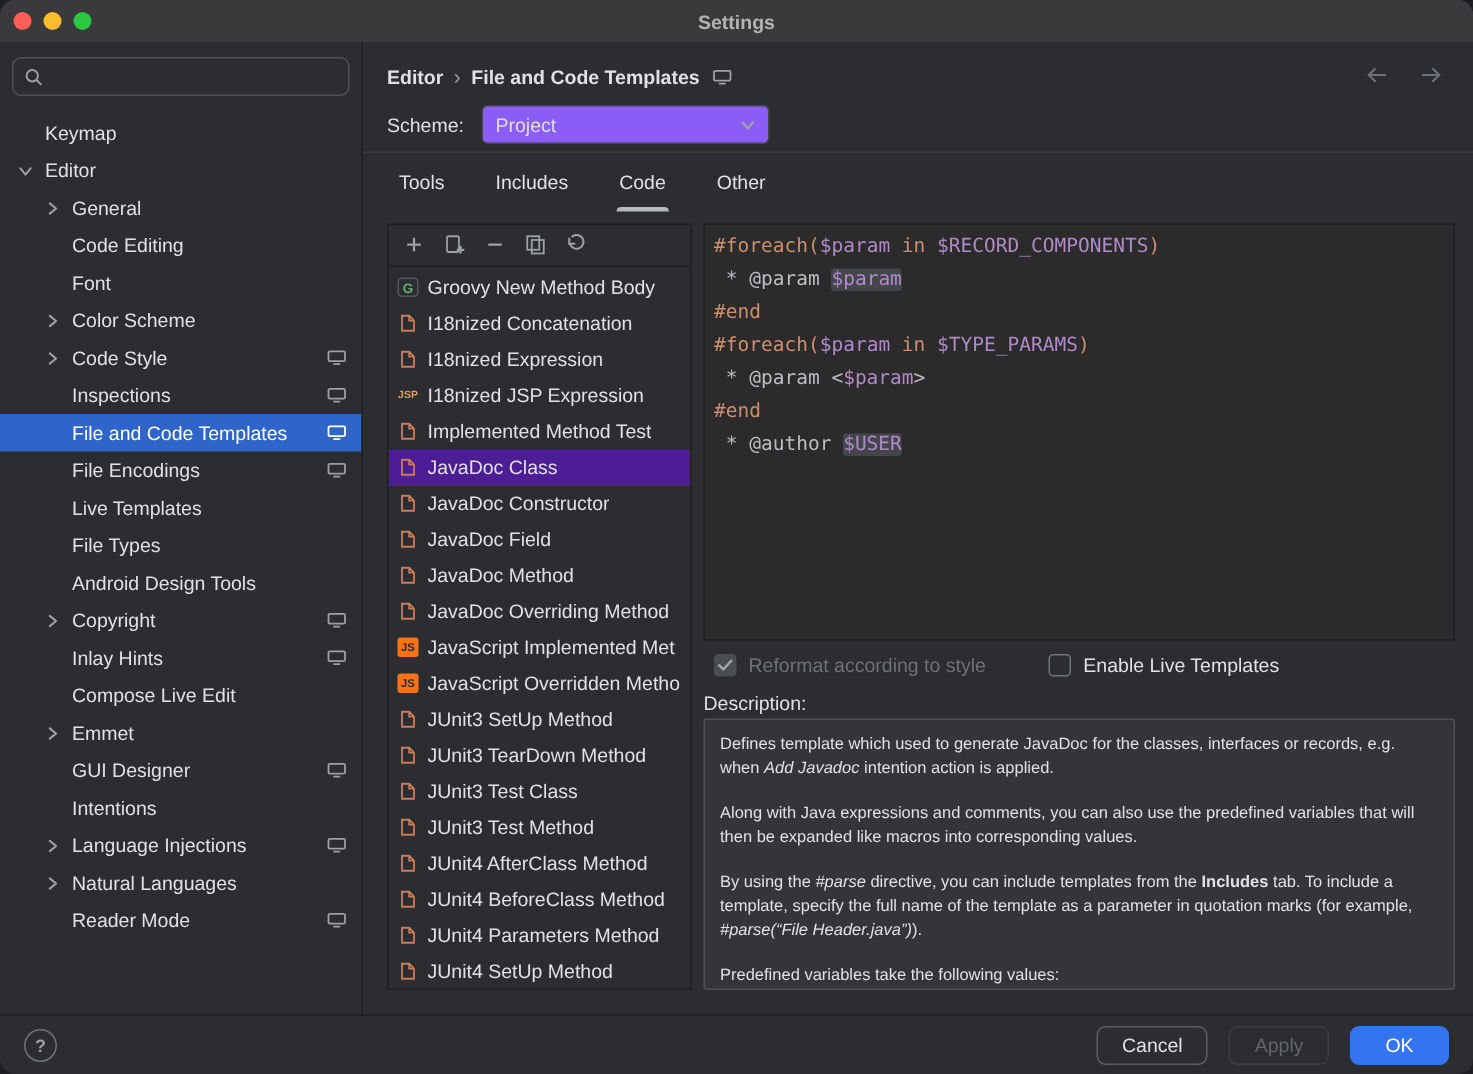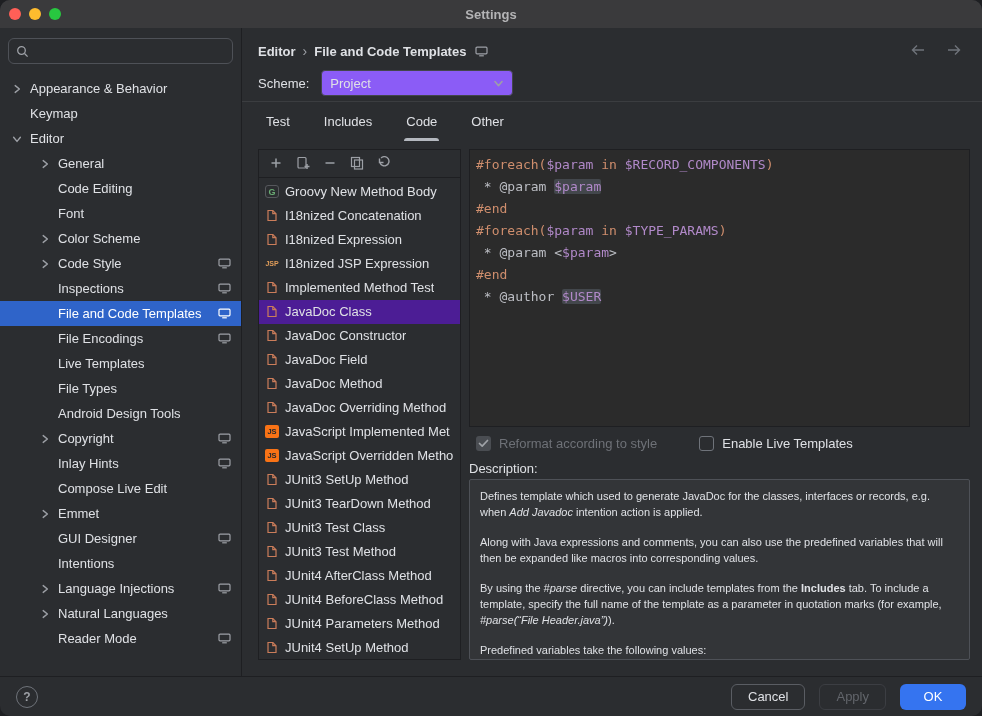--- a/index.html
+++ b/index.html
@@ -17,21 +17,21 @@
   
   .app-body { flex:1 1 auto; display:flex; min-height:0; }
   .footer { flex:0 0 40px; border-top:1px solid #1e1f22; display:flex; align-items:center; padding:0 16px; gap:14px; }
 
   
   .sidebar { flex:0 0 242px; border-right:1px solid #1e1f22; display:flex; flex-direction:column; overflow:hidden; }
   .search-box { margin:10px 8px 12px; height:26px; border:1px solid #4e5157; border-radius:6px; display:flex; align-items:center; gap:5px; padding:0 7px; }
   .search-box input { flex:1; background:transparent; border:none; outline:none; color:#dfe1e5; font:inherit; min-width:0; }
   .tree { flex:1; overflow:hidden; }
   .tree-row { height:25px; display:flex; align-items:center; padding-right:10px; }
-  .tree-row.l0 { padding-left:12px; } .tree-row.l1 { padding-left:40px; }
+  .tree-row.l0 { padding-left:12px; } .tree-row.l1 { padding-left:30px; }
   .tree-row .chev { width:18px; flex:0 0 18px; display:flex; align-items:center; justify-content:flex-start; color:#9da0a6; }
   .tree-row .lbl { flex:1; white-space:nowrap; overflow:hidden; }
   .tree-row .badge { margin-left:auto; color:#9da0a6; display:flex; align-items:center; }
   .tree-row.selected { background:#2f64c9; color:#ffffff; }
   .tree-row.selected .badge, .tree-row.selected .chev { color:#ffffff; }
 
   
   .content { flex:1; display:flex; flex-direction:column; min-width:0; padding:0 12px 0 16px; }
   .crumb-row { margin-top:10px; height:28px; display:flex; align-items:center; gap:7px; }
   .crumb { font-weight:bold; }
@@ -115,28 +115,20 @@
       <div class="search-box">
         <span style="display:flex;align-items:center;color:#9da0a6;">
           <svg width="13" height="13" viewBox="0 0 13 13">
               <circle cx="5.5" cy="5.5" r="3.8" fill="none" stroke="currentColor" stroke-width="1.3"></circle>
               <line x1="8.5" y1="8.5" x2="11.6" y2="11.6" stroke="currentColor" stroke-width="1.3"></line>
             </svg>
         </span>
         <input placeholder="" style="">
       </div>
       <div class="tree">
-          <div class="tree-row l0">
-            <span class="chev">
-              <svg width="10" height="10" viewBox="0 0 10 10">
-                <polyline points="3.2,1.6 7.4,5 3.2,8.4" fill="none" stroke="currentColor" stroke-width="1.4" stroke-linecap="round" stroke-linejoin="round"></polyline>
-              </svg>
-            </span>
-            <span class="lbl">Appearance &amp; Behavior</span>
-          </div>
           <div class="tree-row l0">
             <span class="chev"></span>
             <span class="lbl">Keymap</span>
           </div>
           <div class="tree-row l0">
             <span class="chev">
               <svg width="10" height="10" viewBox="0 0 10 10">
                 <polyline points="1.6,3.2 5,7.4 8.4,3.2" fill="none" stroke="currentColor" stroke-width="1.4" stroke-linecap="round" stroke-linejoin="round"></polyline>
               </svg>
             </span>
@@ -341,21 +333,21 @@
             <svg width="11" height="11" viewBox="0 0 10 10">
                 <polyline points="1.8,3.2 5,7 8.2,3.2" fill="none" stroke="currentColor" stroke-width="1.4" stroke-linecap="round" stroke-linejoin="round"></polyline>
               </svg>
           </span>
         </div>
       </div>
 
       <div class="hsep"></div>
 
       <div class="tabs">
-          <div class="tab">Test</div>
+          <div class="tab">Tools</div>
           <div class="tab">Includes</div>
           <div class="tab selected">Code</div>
           <div class="tab">Other</div>
         </div>
 
       <div class="panels">
 
         <div class="list-panel">
           <div class="list-toolbar">
               <button class="tool-btn">

